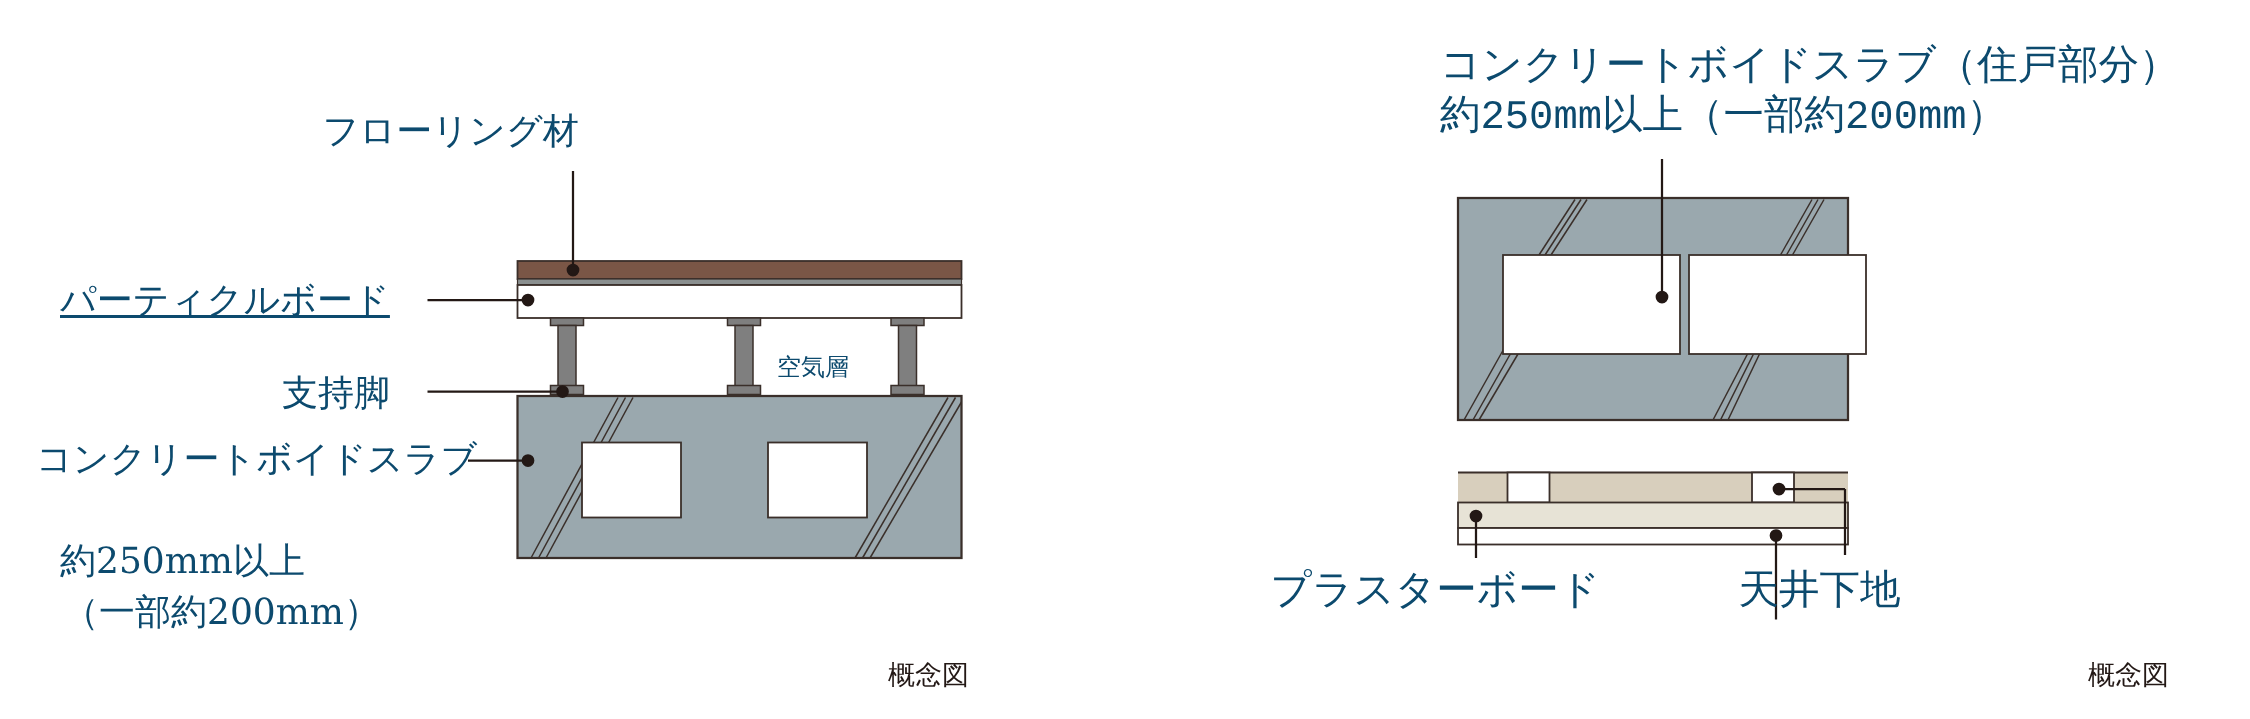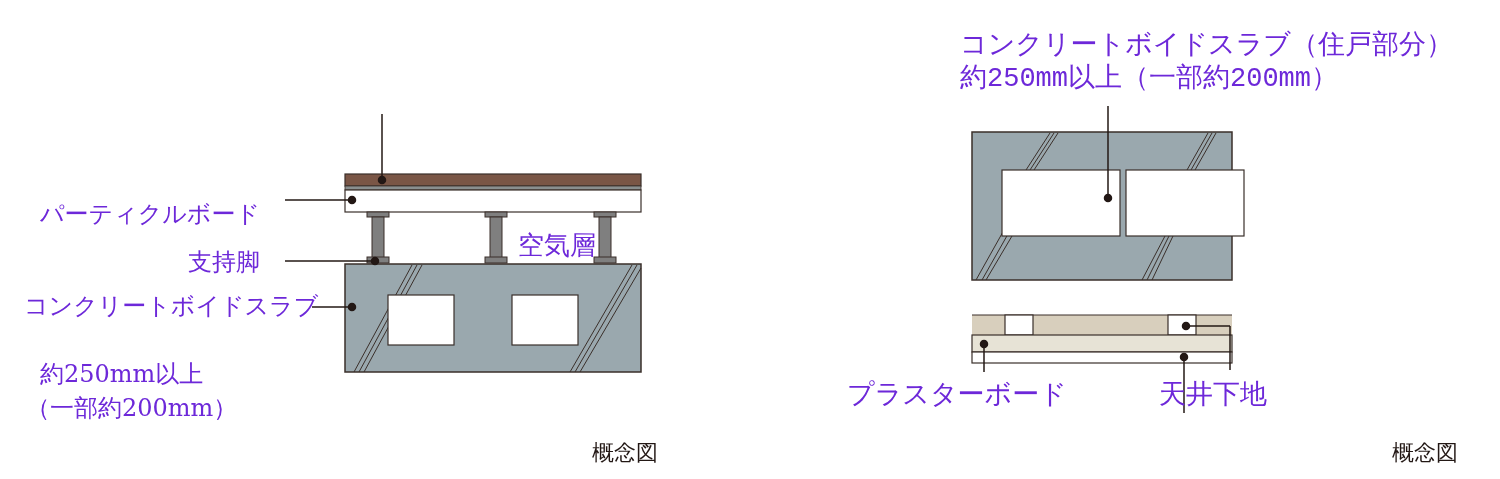--- a/index.html
+++ b/index.html
@@ -2,24 +2,24 @@
 <html><head>
   <meta charset="utf-8">
   <style>
     html, body { margin: 0; padding: 0; background: #ffffff; }
     body { width: 1500px; height: 479px; position: relative; overflow: hidden;
            font-family: "DejaVu Serif", "Liberation Serif", serif; color: #231815; }
     .panel { position: absolute; top: 0; height: 479px; }
     #panel-left { left: 0; width: 750px; }
     #panel-right { left: 750px; width: 750px; }
     svg { position: absolute; left: 0; top: 0; }
-    .lbl { position: absolute; white-space: nowrap; font-size: 24px; line-height: 28px; color: #6d28d9; }
+    .lbl { position: absolute; white-space: nowrap; font-size: 24px; line-height: 28px; color: #0c4a6e; }
     .lbl.big { font-size: 27px; line-height: 32px; }
-    .lbl.small { font-size: 26px; }
-    .caption { position: absolute; font-size: 22px; color: #231815; }
+    .lbl.small { font-size: 16px; }
+    .caption { position: absolute; font-size: 18px; color: #231815; }
   </style>
 </head>
 <body>
 
 <div class="panel" id="panel-left">
   <svg width="750" height="479" viewBox="0 0 750 479">
 
     <rect x="345" y="174" width="296" height="12" fill="#7a5646" stroke="#3a2f2a" stroke-width="1.2"></rect>
     <rect x="345" y="186" width="296" height="4" fill="#8a8f8f" stroke="#3a2f2a" stroke-width="0.8"></rect>
 
@@ -55,26 +55,27 @@
       <line x1="382" y1="114" x2="382" y2="180"></line>
         <circle cx="382" cy="180" r="3.5"></circle>
       <line x1="285" y1="200" x2="352" y2="200"></line>
         <circle cx="352" cy="200" r="3.5"></circle>
       <line x1="285" y1="261" x2="375" y2="261"></line>
         <circle cx="375" cy="261" r="3.5"></circle>
       <line x1="312" y1="307" x2="352" y2="307"></line>
         <circle cx="352" cy="307" r="3.5"></circle>
     </g>
   </svg>
-  <div class="lbl" style="left:40px;top:200px;">パーティクルボード</div>
+  <div class="lbl" style="left:215px;top:73px;">フローリング材</div>
+  <div class="lbl" style="left:40px;top:186px;text-decoration:underline;">パーティクルボード</div>
   <div class="lbl small" style="left:518px;top:231px;">空気層</div>
   <div class="lbl" style="left:188px;top:248px;">支持脚</div>
   <div class="lbl" style="left:24px;top:292px;">コンクリートボイドスラブ</div>
   <div class="lbl" style="left:40px;top:360px;">約250mm以上</div>
-  <div class="lbl" style="left:26px;top:394px;text-align:center;">（一部約200mm）</div>
+  <div class="lbl" style="left:42px;top:394px;text-align:center;">（一部約200mm）</div>
   <div class="caption" style="left:592px;top:438px;">概念図</div>
 </div>
 
 <div class="panel" id="panel-right">
   <svg width="750" height="479" viewBox="0 0 750 479">
 
     <rect x="222" y="132" width="260" height="148" fill="#9aa8ae" stroke="#3a2f2a" stroke-width="1.5"></rect>
     <g stroke="#3a2f2a" stroke-width="1">
       <line x1="300" y1="133" x2="276" y2="170"></line>
         <line x1="304" y1="133" x2="280" y2="170"></line>

